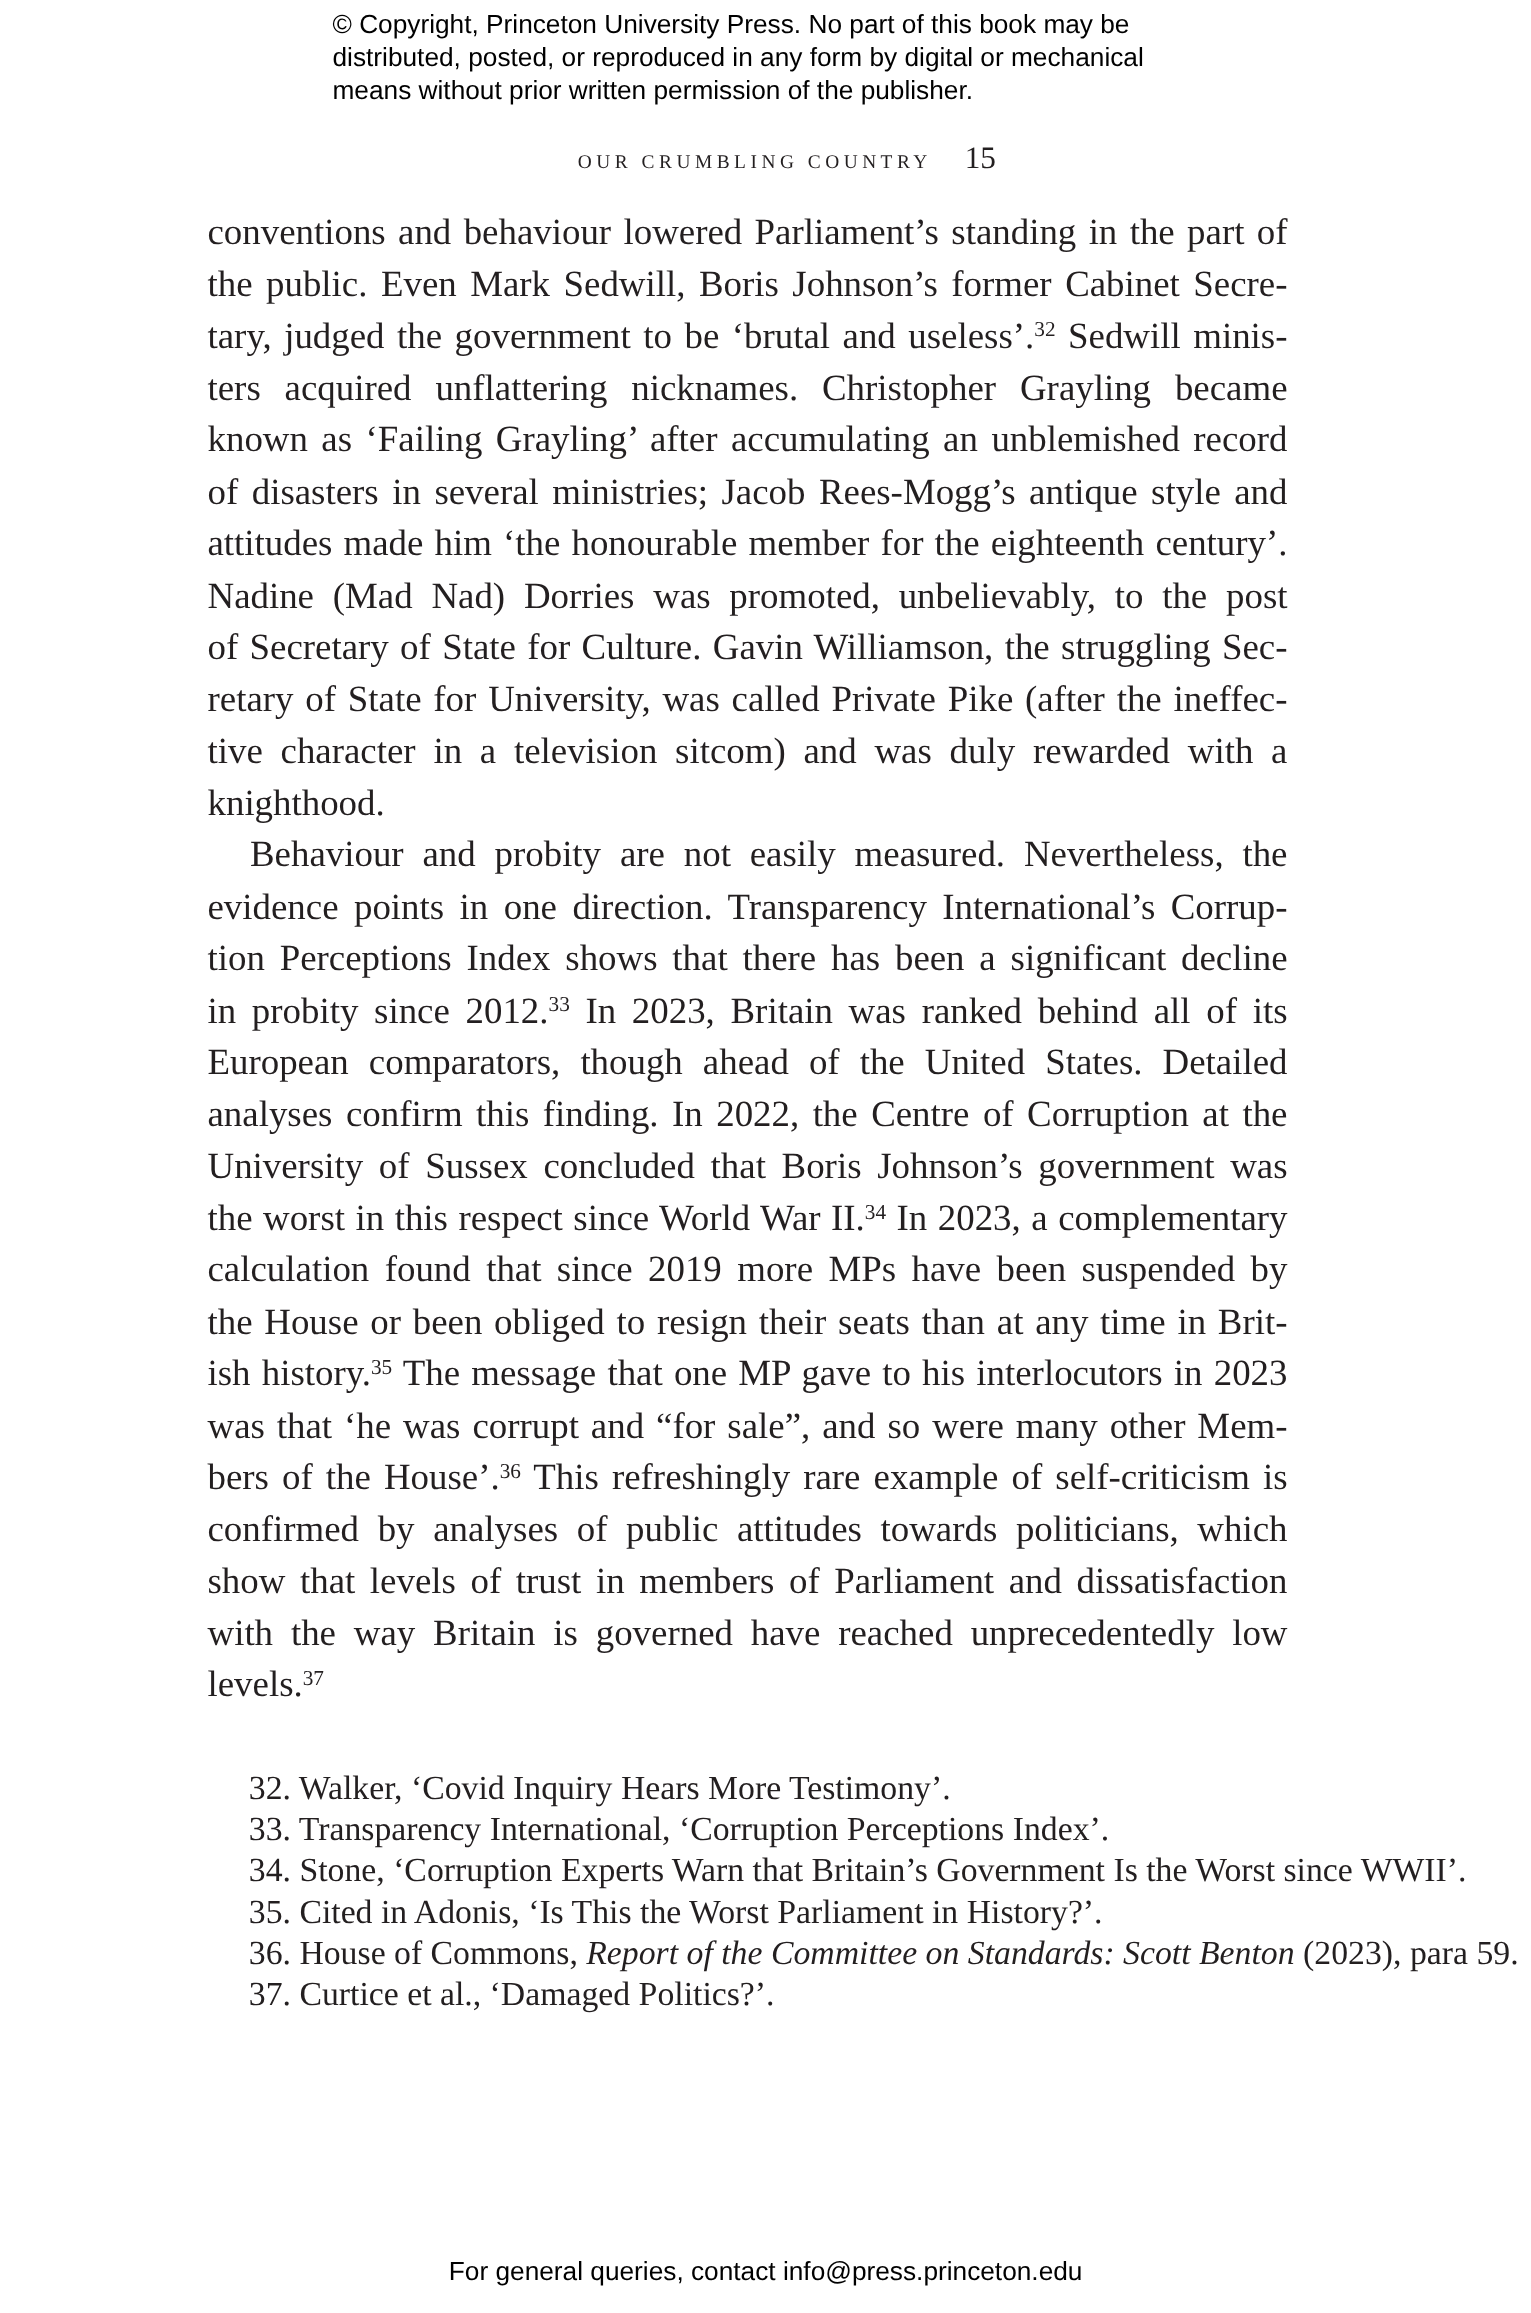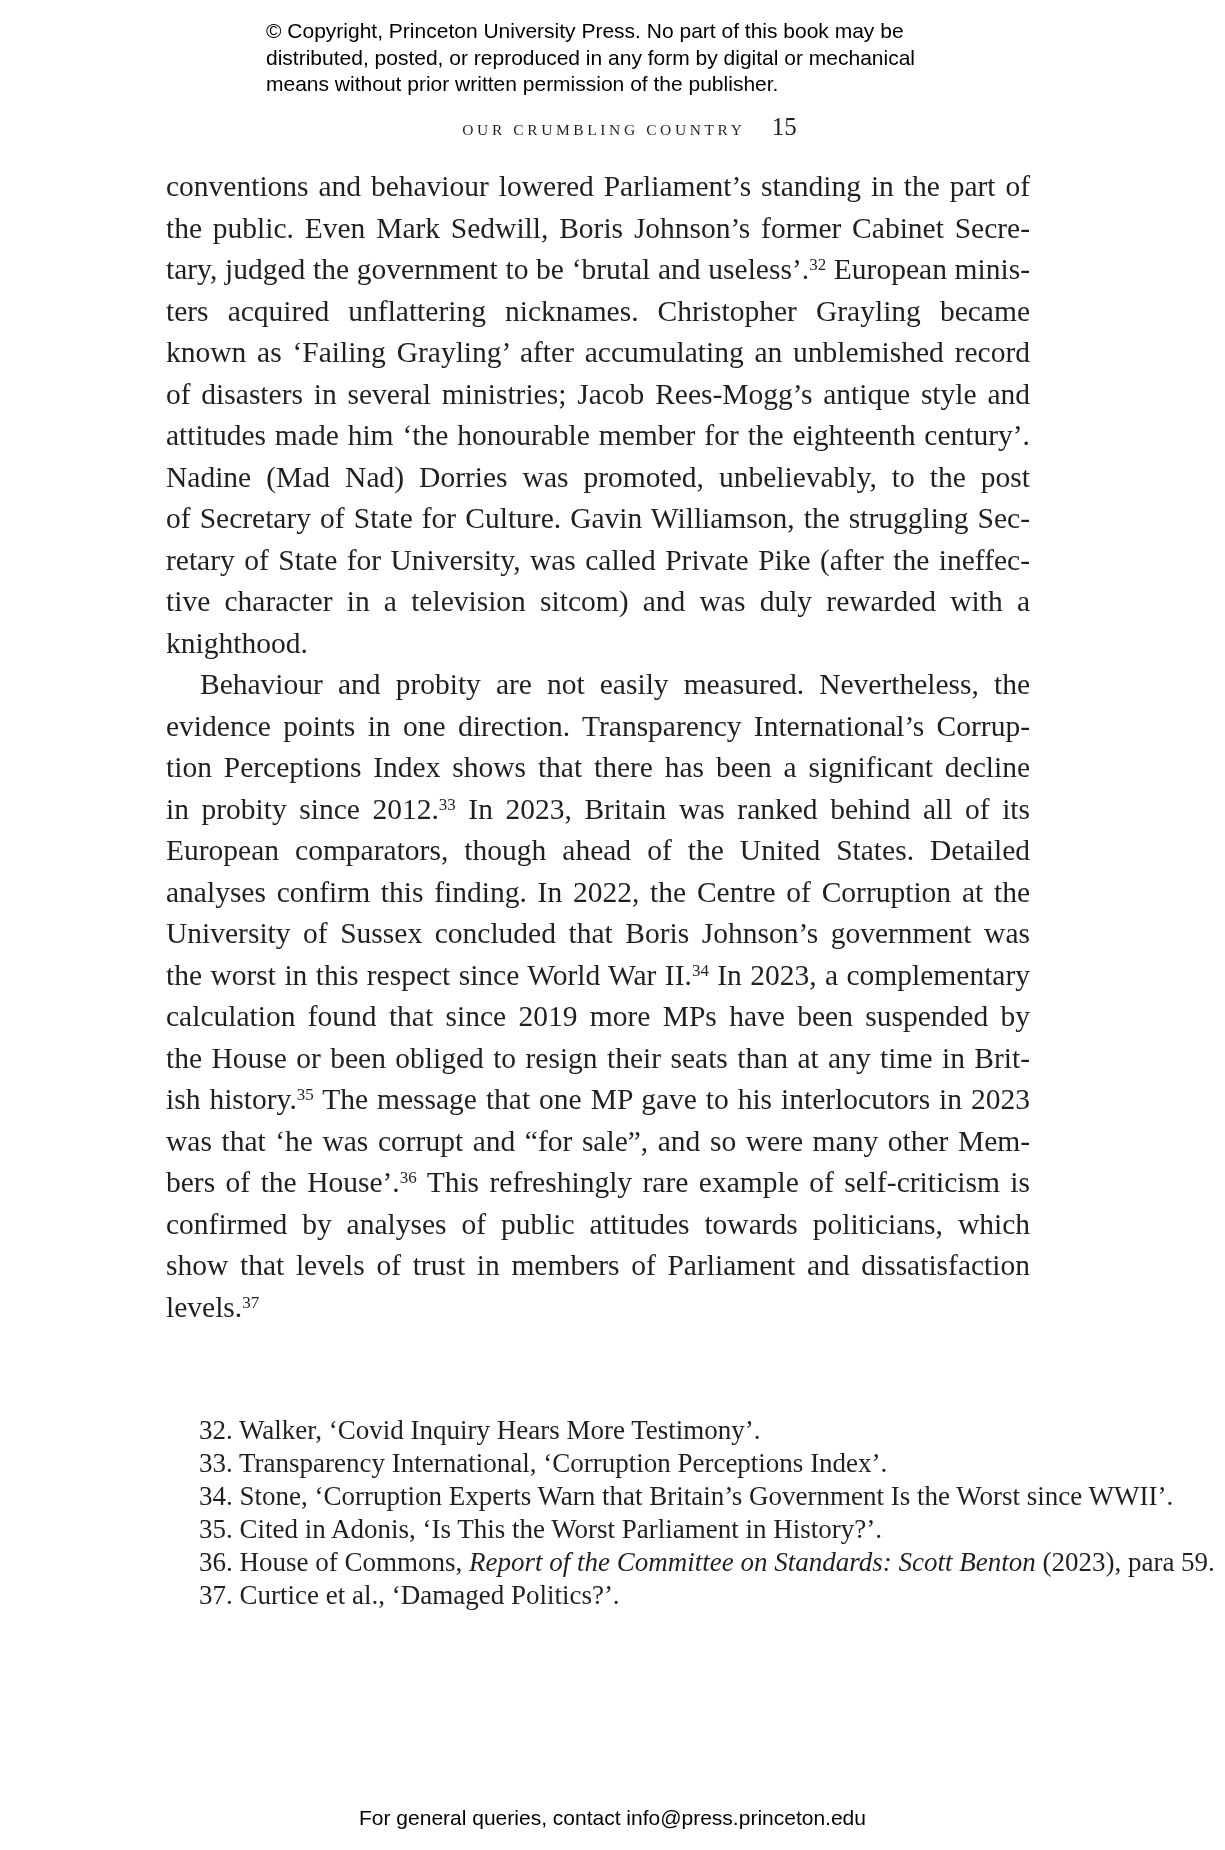--- a/index.html
+++ b/index.html
@@ -10,21 +10,21 @@
   body {
     width: 1225px;
     height: 1850px;
     position: relative;
     overflow: hidden;
     color: #231f20;
   }
   .copyright {
     position: absolute;
     left: 266px;
-    top: 18px;
+    top: 7px;
     width: 720px;
     font-family: "Liberation Sans", sans-serif;
     font-size: 21px;
     line-height: 26.5px;
     color: #000;
   }
   .copyright div { white-space: nowrap; }
 
   .running-head {
     position: absolute;
@@ -116,21 +116,21 @@
 
 <div class="running-head">
   <span class="title">Our Crumbling Country</span>
   <span class="folio">15</span>
 </div>
 
 <div class="body-text" id="body-text">
     <div>
       <div class="line"><span class="t">conventions and behaviour lowered Parliament’s standing in the part of</span></div>
       <div class="line"><span class="t">the public. Even Mark Sedwill, Boris Johnson’s former Cabinet Secre-</span></div>
-      <div class="line"><span class="t">tary, judged the government to be ‘brutal and useless’.</span><sup>32</sup><span class="t"> European minis-</span></div>
+      <div class="line"><span class="t">tary, judged the government to be ‘brutal and useless’.</span><sup>32</sup><span class="t"> Sedwill minis-</span></div>
       <div class="line"><span class="t">ters acquired unflattering nicknames. Christopher Grayling became</span></div>
       <div class="line"><span class="t">known as ‘Failing Grayling’ after accumulating an unblemished record</span></div>
       <div class="line"><span class="t">of disasters in several ministries; Jacob Rees-Mogg’s antique style and</span></div>
       <div class="line"><span class="t">attitudes made him ‘the honourable member for the eighteenth century’.</span></div>
       <div class="line"><span class="t">Nadine (Mad Nad) Dorries was promoted, unbelievably, to the post</span></div>
       <div class="line"><span class="t">of Secretary of State for Culture. Gavin Williamson, the struggling Sec-</span></div>
       <div class="line"><span class="t">retary of State for University, was called Private Pike (after the ineffec-</span></div>
       <div class="line"><span class="t">tive character in a television sitcom) and was duly rewarded with a</span></div>
       <div class="line last"><span class="t">knighthood.</span></div>
     </div>
@@ -143,20 +143,21 @@
       <div class="line"><span class="t">analyses confirm this finding. In 2022, the Centre of Corruption at the</span></div>
       <div class="line"><span class="t">University of Sussex concluded that Boris Johnson’s government was</span></div>
       <div class="line"><span class="t">the worst in this respect since World War II.</span><sup>34</sup><span class="t"> In 2023, a complementary</span></div>
       <div class="line"><span class="t">calculation found that since 2019 more MPs have been suspended by</span></div>
       <div class="line"><span class="t">the House or been obliged to resign their seats than at any time in Brit-</span></div>
       <div class="line"><span class="t">ish history.</span><sup>35</sup><span class="t"> The message that one MP gave to his interlocutors in 2023</span></div>
       <div class="line"><span class="t">was that ‘he was corrupt and “for sale”, and so were many other Mem-</span></div>
       <div class="line"><span class="t">bers of the House’.</span><sup>36</sup><span class="t"> This refreshingly rare example of self-criticism is</span></div>
       <div class="line"><span class="t">confirmed by analyses of public attitudes towards politicians, which</span></div>
       <div class="line"><span class="t">show that levels of trust in members of Parliament and dissatisfaction</span></div>
+      <div class="line"><span class="t">with the way Britain is governed have reached unprecedentedly low</span></div>
       <div class="line last"><span class="t">levels.</span><sup>37</sup></div>
     </div>
   </div>
 
 <div class="footnotes" id="footnotes">
     <div class="footnote"><span>32. </span><span>Walker, ‘Covid Inquiry Hears More Testimony’.</span></div>
     <div class="footnote"><span>33. </span><span>Transparency International, ‘Corruption Perceptions Index’.</span></div>
     <div class="footnote"><span>34. </span><span>Stone, ‘Corruption Experts Warn that Britain’s Government Is the Worst since WWII’.</span></div>
     <div class="footnote"><span>35. </span><span>Cited in Adonis, ‘Is This the Worst Parliament in History?’.</span></div>
     <div class="footnote"><span>36. </span><span>House of Commons, </span><i>Report of the Committee on Standards: Scott Benton</i><span> (2023), para 59.</span></div>

